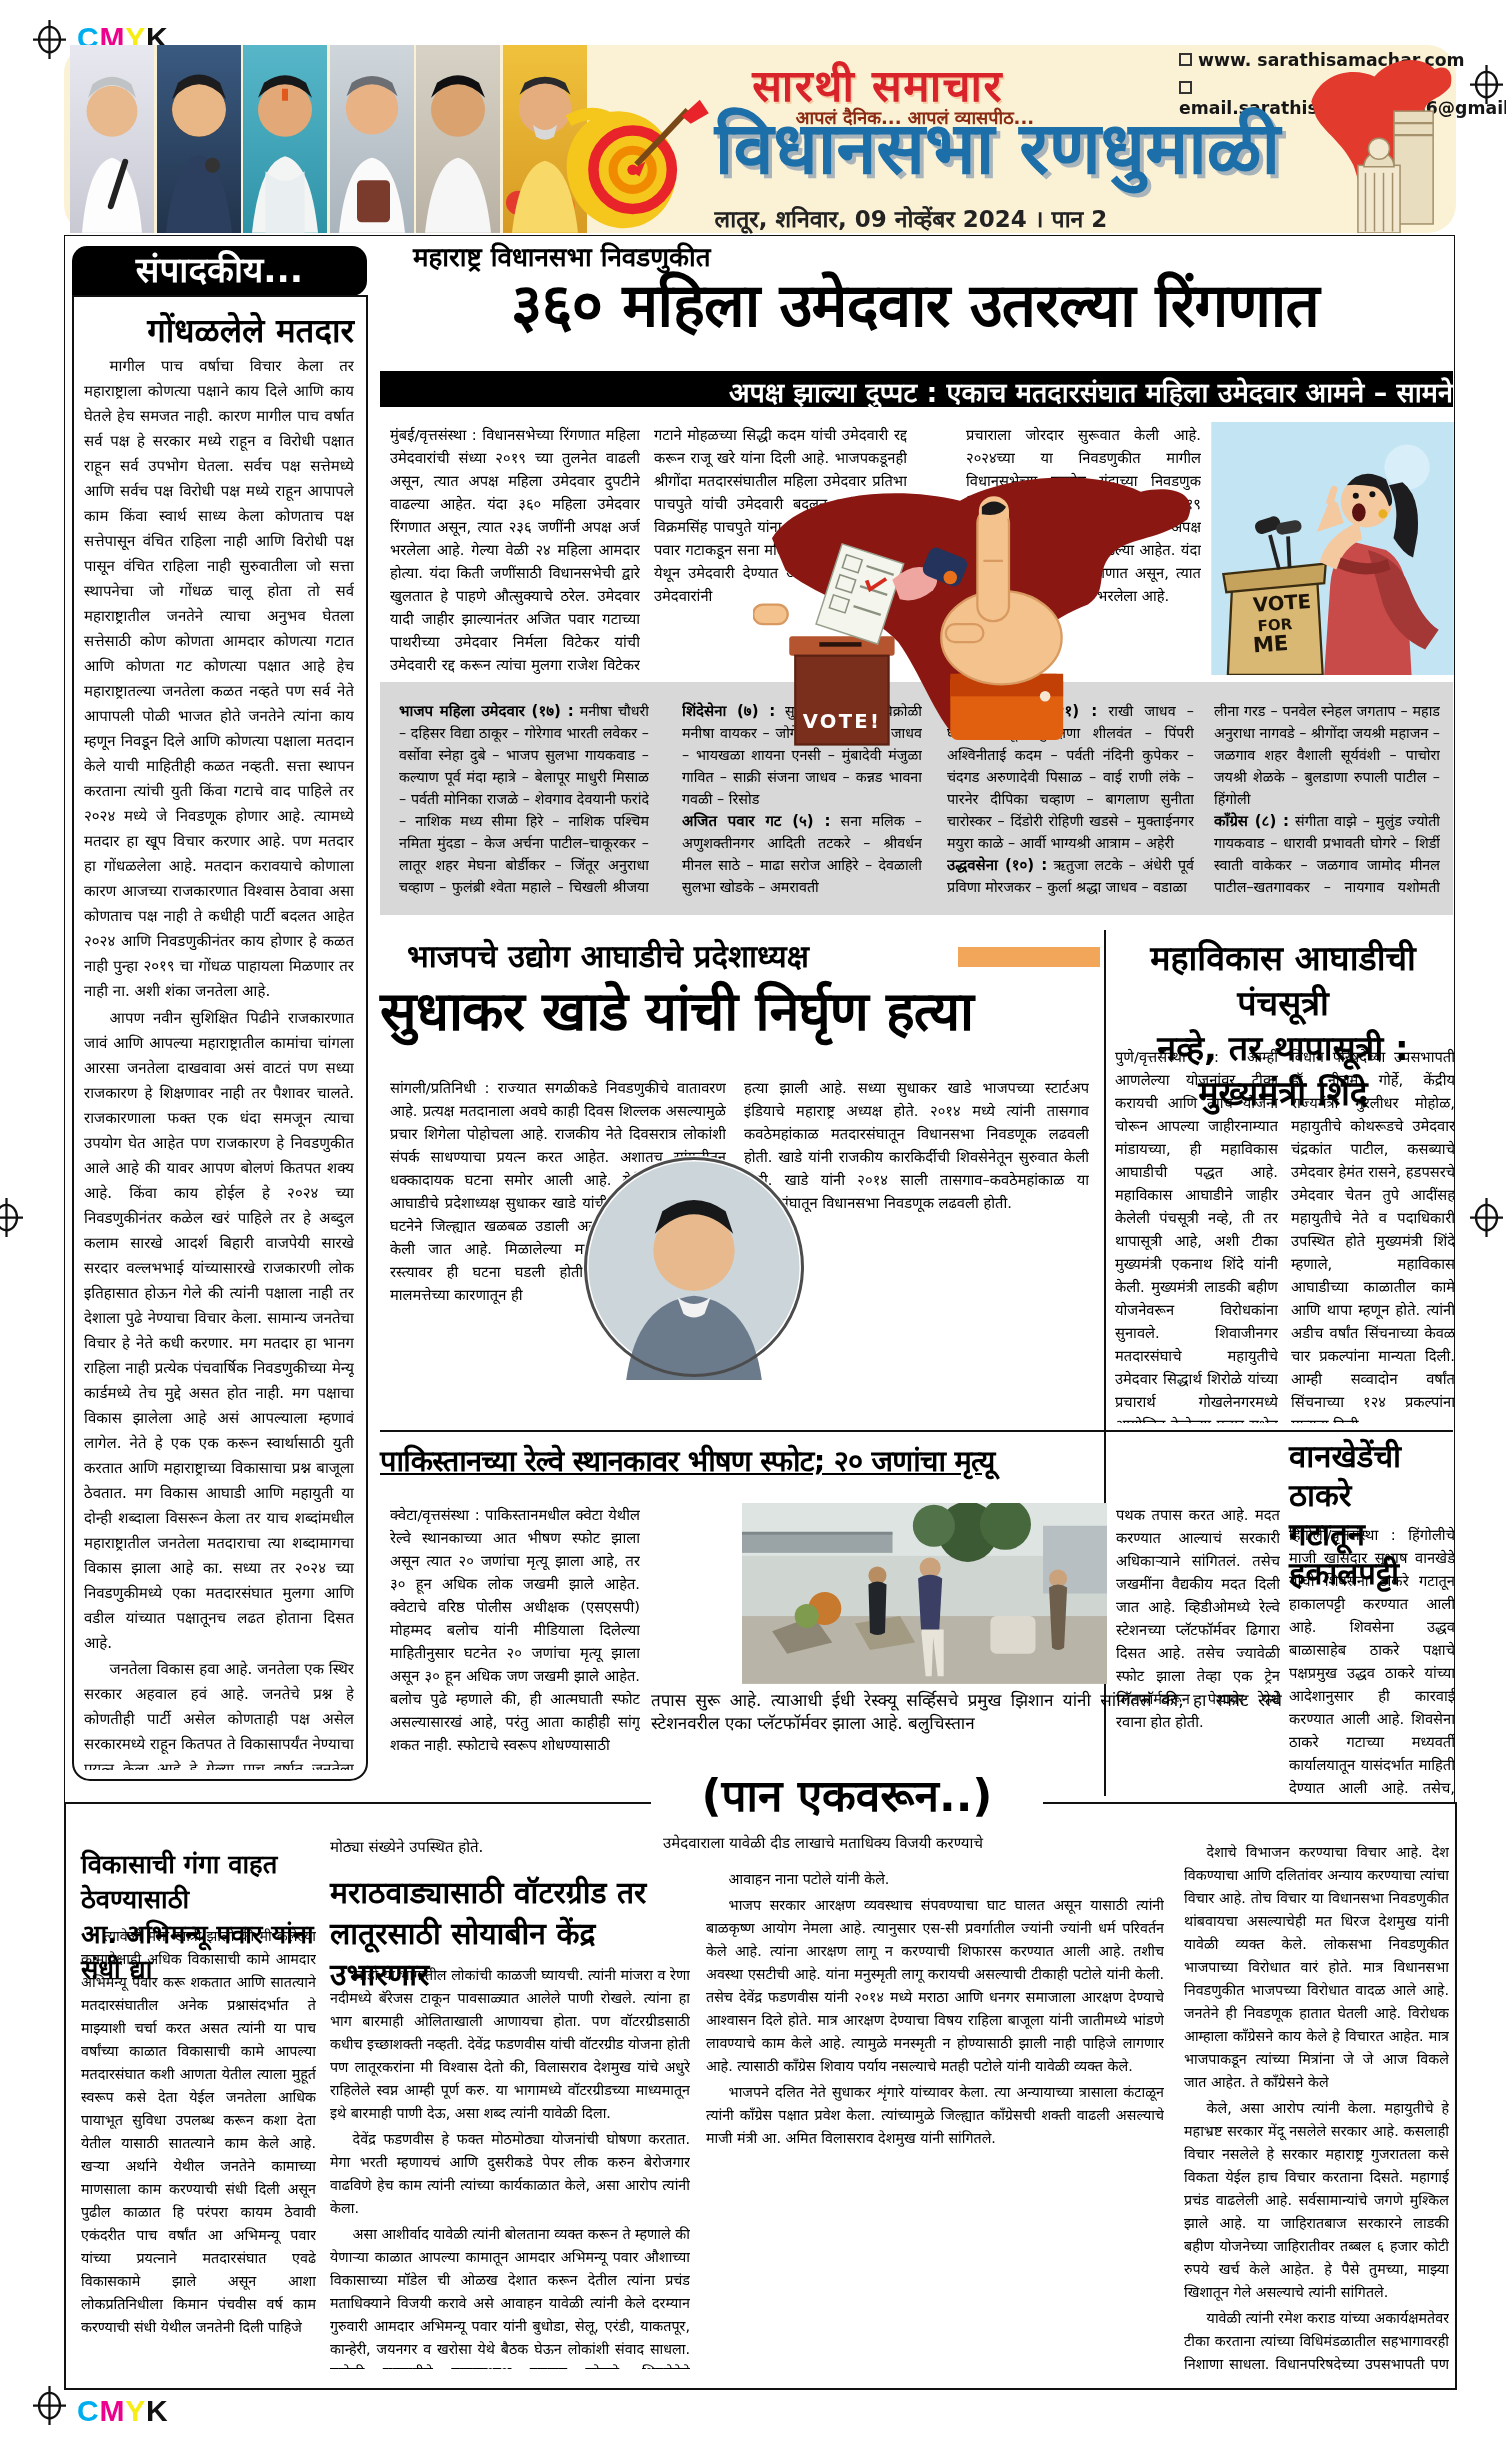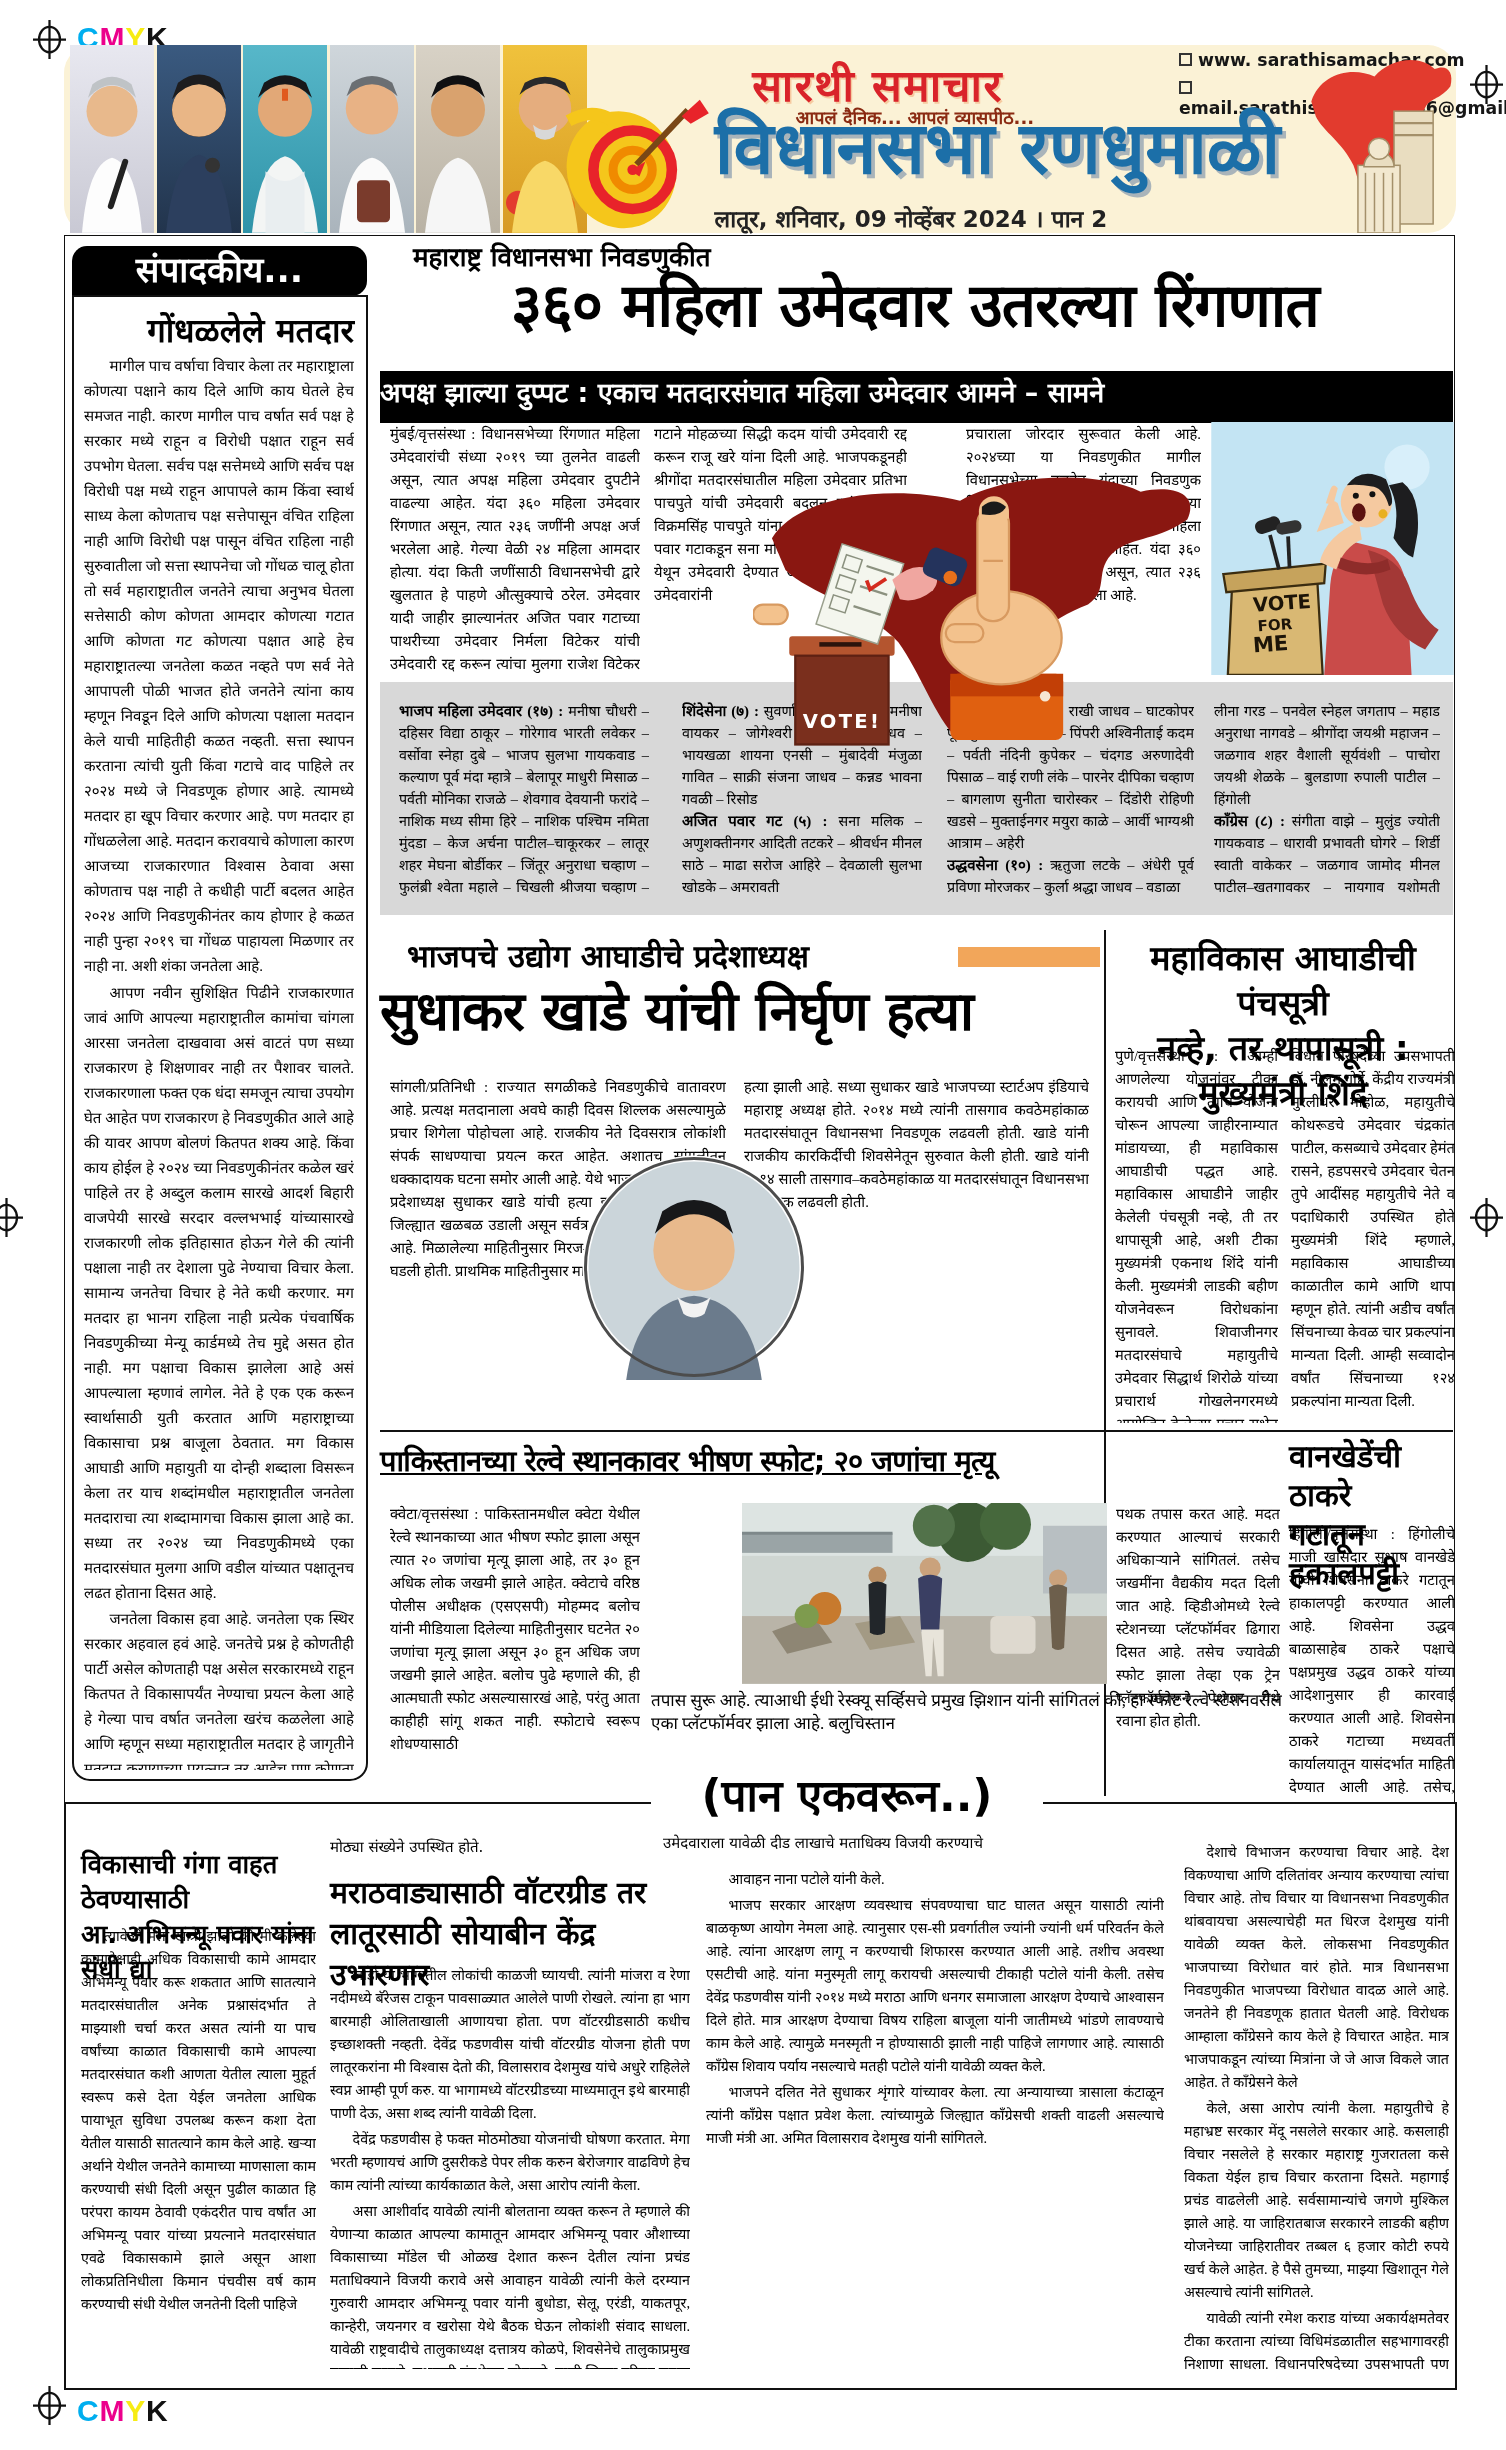--- a/index.html
+++ b/index.html
@@ -1,20 +1,20 @@
 <!DOCTYPE html>
 <html style="font-size:12px"><head>
 <meta charset="utf-8">
 <style>
   html,body{margin:0;padding:0;background:#fff;}
   #page{position:relative;width:1506px;height:2450px;background:#fff;overflow:hidden;
         font-family:"DejaVu Sans","Liberation Sans",sans-serif;color:#000;}
   .abs{position:absolute;}
   .just{text-align:justify;text-justify:inter-word;}
-  .ovh{overflow:hidden;font-family:Liberation Serif, serif;}
+  .ovh{overflow:hidden;}
   
   .cmyk span{font-size:30px;font-weight:bold;font-family:"Liberation Sans",sans-serif;letter-spacing:0.8px;}
   .c-c{color:#00AEEF}.c-m{color:#EC008C}.c-y{color:#F7EC13}.c-k{color:#111}
   
   #masthead{left:64px;top:45px;width:1392px;height:188px;background:#FBF2D6;border-radius:28px;}
   .photo{position:absolute;top:0;height:188px;width:84px;overflow:hidden;}
   #brand{left:595px;top:9px;width:437px;text-align:center;font-size:44px;font-weight:800;
          color:#D9232A;text-shadow:1.5px 1.5px 0 #f6caa0;letter-spacing:1.5px;}
   #tagline{left:655px;top:60px;width:392px;text-align:center;font-size:18px;font-weight:bold;color:#8a2a12;}
   .contact{left:1115px;width:331px;font-size:17.3px;font-weight:bold;color:#161616;}
@@ -27,22 +27,22 @@
   
   #ed-head{left:72px;top:246px;width:295px;height:50px;background:#000;color:#fff;
            border-radius:15px 15px 15px 0;text-align:center;font-size:35px;font-weight:800;line-height:48px;}
   #ed-box{left:72px;top:295px;width:292px;height:1482px;border:2.3px solid #111;border-radius:0 0 18px 18px;background:#fff;}
   #ed-title{left:83px;top:307px;width:271px;text-align:right;font-size:33px;font-weight:800;}
   #ed-body{left:84px;top:354px;width:270px;height:1416px;font-size:15px;line-height:25px;}
   #ed-body p{margin:0 0 1.5px 0;text-indent:25.6px;}
   
   #kicker{left:413px;top:238px;width:437px;font-size:26px;font-weight:bold;}
   #lead-hl{left:380px;top:262px;width:1070px;text-align:center;font-size:60px;font-weight:800;letter-spacing:-0.8px;}
-  #lead-sub{left:380px;top:371px;width:1073px;height:52px;background:#000;color:#fff;
-            text-align:left;font-size:27px;font-weight:bold;line-height:44px;}
+  #lead-sub{left:380px;top:371px;width:1073px;height:36px;background:#000;color:#fff;
+            text-align:right;font-size:27px;font-weight:bold;line-height:44px;}
   .lead-col{top:423px;height:255px;font-size:14.7px;line-height:23px;}
   .grey-box{left:380px;top:682px;width:1073px;height:233px;background:#D8D8D8;}
   .glist{top:700px;height:200px;font-size:14.3px;line-height:22px;}
   .glist b{font-size:15px;}
   
   #kh-kick{left:407px;top:934px;font-size:31px;font-weight:800;}
   #kh-bar{left:958px;top:947px;width:142px;height:19.6px;background:#F2A65A;}
   #kh-hl{left:380px;top:972px;width:719px;font-size:54px;font-weight:800;letter-spacing:-0.8px;}
   .kh-col{top:1076px;height:303px;font-size:14.7px;line-height:23px;}
   

